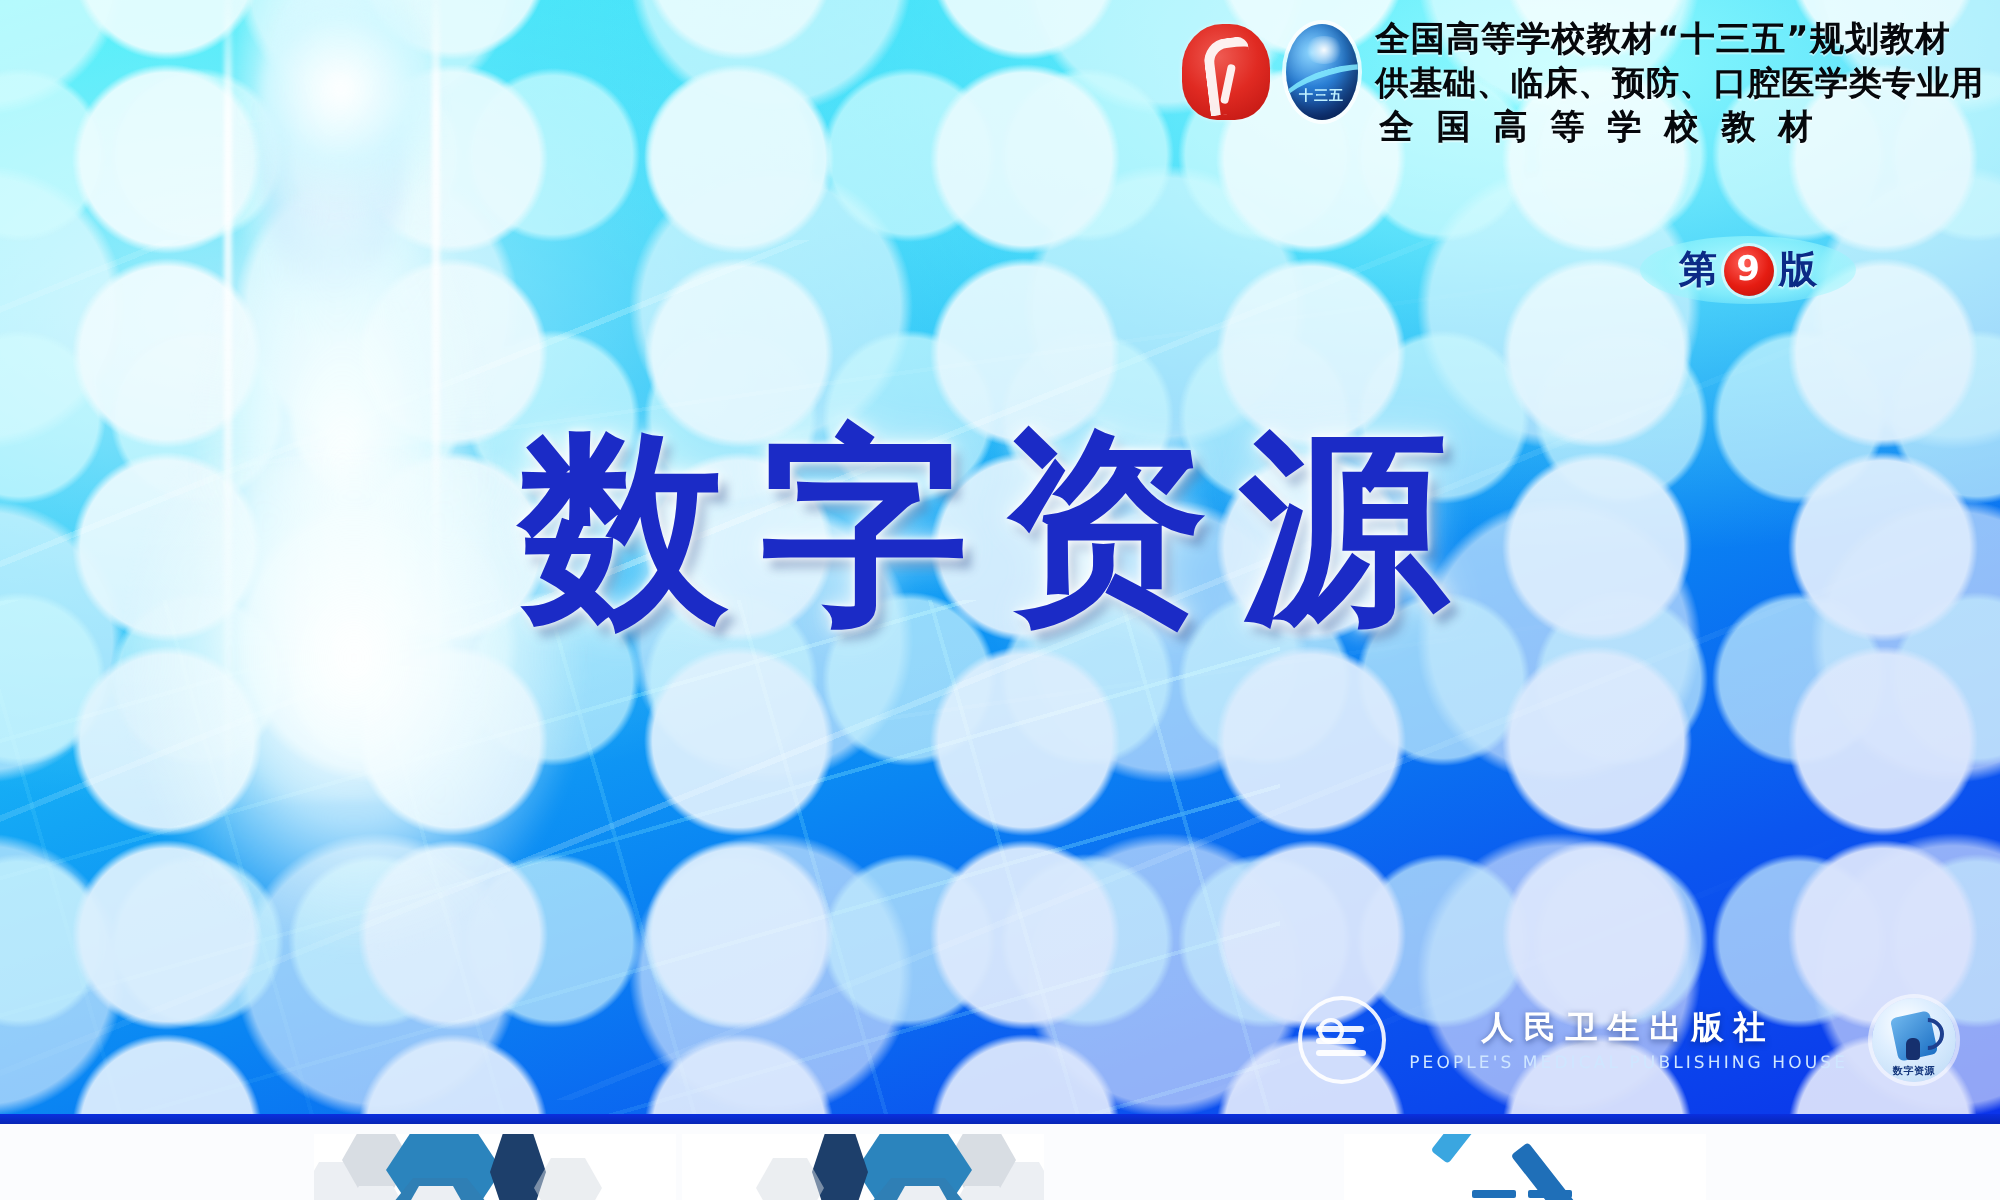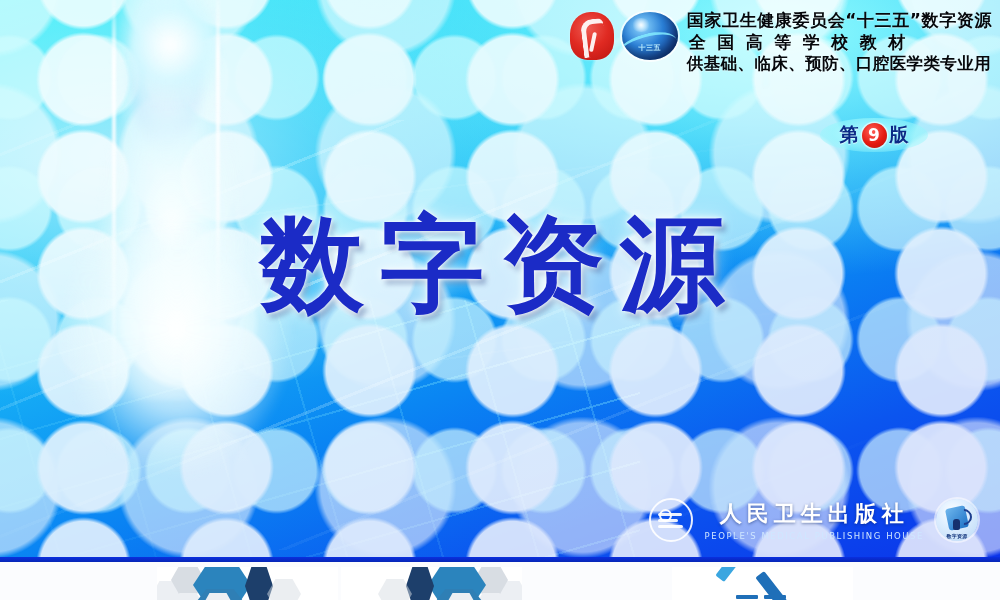--- a/index.html
+++ b/index.html
@@ -101,21 +101,21 @@
   .emblem-red::before{
     content:"";position:absolute;left:12px;top:7px;width:18px;height:33px;
     border-left:5px solid #fff;border-top:5px solid #fff;border-radius:12px 6px 0 0;
     transform:rotate(-7deg);opacity:.92;
   }
   .emblem-red::after{
     content:"";position:absolute;left:21px;top:20px;width:4px;height:20px;background:#fff;
     transform:rotate(12deg);border-radius:2px;opacity:.92;
   }
   .emblem-globe{
-    width:56px;height:48px;border-radius:50%;position:relative;
+    width:36px;height:48px;border-radius:50%;position:relative;
     background:radial-gradient(circle at 36% 30%, #8fd8ff 0%, #2a7fd6 42%, #123f93 78%, #0a2663 100%);
     box-shadow:0 0 0 2px rgba(255,255,255,.75), inset -4px -5px 10px rgba(0,0,0,.35);
     overflow:hidden;
   }
   .emblem-globe .shine{
     position:absolute;left:9px;top:6px;width:20px;height:14px;border-radius:50%;
     background:radial-gradient(circle,rgba(255,255,255,.95),rgba(255,255,255,0) 70%);
   }
   .emblem-globe .swoosh{
     position:absolute;left:-6px;top:22px;width:62px;height:26px;border-radius:50%;
@@ -174,21 +174,21 @@
   }
   .pub-mark .b1{top:13px;width:24px;}
   .pub-mark .b2{top:19px;width:20px;}
   .pub-mark .b3{top:25px;width:25px;}
   .pub-mark .dot{
     position:absolute;left:8px;top:9px;width:9px;height:9px;border-radius:50%;
     background:transparent;border:2px solid rgba(255,255,255,.92);
   }
   .pub-names{display:flex;flex-direction:column;gap:2px;align-items:center;}
   .pub-cn{
-    color:#fff;font-size:22px;font-weight:bold;letter-spacing:5px;white-space:nowrap;
+    color:#fff;font-size:16px;font-weight:bold;letter-spacing:5px;white-space:nowrap;
     text-shadow:0 1px 3px rgba(0,25,90,.5);
   }
   .pub-en{
     color:#cfe6ff;font-size:8.5px;letter-spacing:1.55px;white-space:nowrap;font-weight:normal;
   }
   .digital-badge{
     width:42px;height:42px;border-radius:50%;flex:none;position:relative;overflow:hidden;
     background:radial-gradient(circle at 40% 32%, #ffffff 0%, #dfefff 38%, #b9d8f5 100%);
     box-shadow:0 0 0 2px rgba(255,255,255,.55);
   }
@@ -261,23 +261,23 @@
   <div class="header">
     <div class="emblems">
       <div class="emblem-red"></div>
       <div class="emblem-globe">
         <div class="shine"></div>
         <div class="swoosh"></div>
         <div class="gtxt">十三五</div>
       </div>
     </div>
     <div class="headlines">
-      <div class="hl hl1">国家卫生健康委员会“十三五”数字资源</div>
+      <div class="hl hl1">全国高等学校教材“十三五”规划教材</div>
+      <div class="hl hl3">供基础、临床、预防、口腔医学类专业用</div>
       <div class="hl hl2">全国高等学校教材</div>
-      <div class="hl hl3">供基础、临床、预防、口腔医学类专业用</div>
     </div>
   </div>
 
   <div class="edition">
     <div class="ch">第</div>
     <div class="num">9</div>
     <div class="ch">版</div>
   </div>
 
   <div class="title">数字资源</div>

